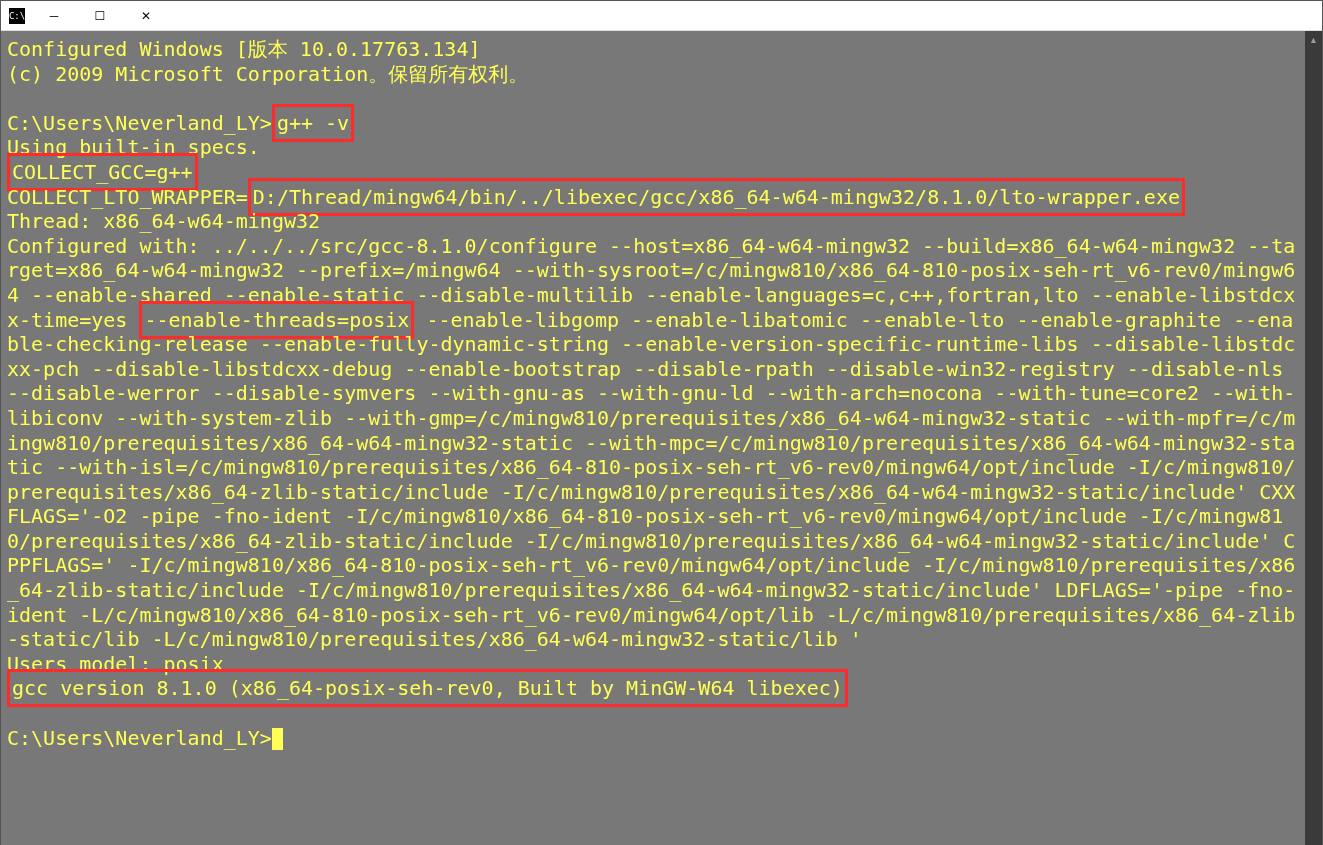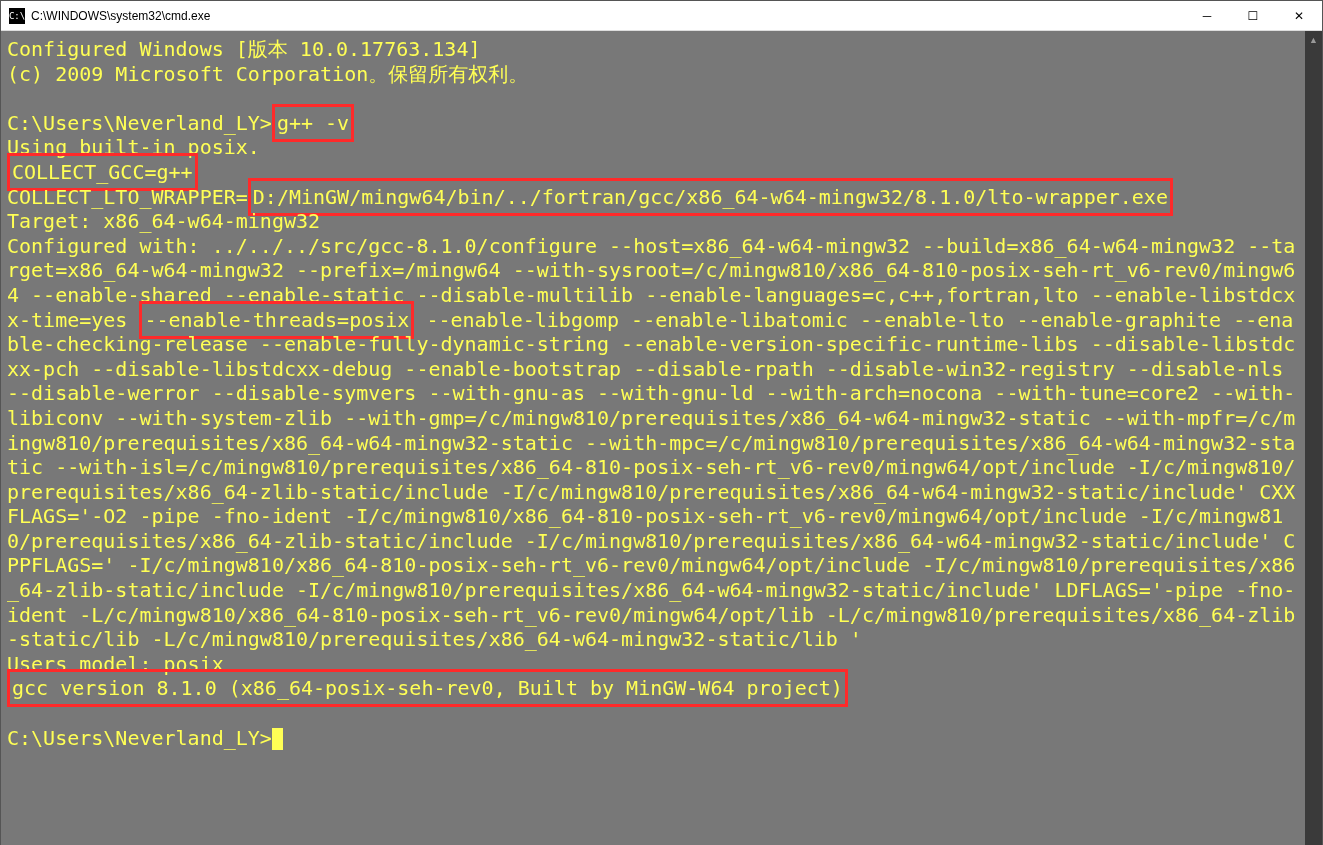--- a/index.html
+++ b/index.html
@@ -18,40 +18,39 @@
 .box-red { border:3px solid #ff2a2a; display:inline; padding:4px 2px; }
 .annotation-overlay { position:absolute; left:0; right:0; pointer-events:none; }
 .cursor { display:inline-block; width:11px; height:22px; background:#ffff55; vertical-align:text-bottom; }
 </style>
 </head>
 <body>
 
 <div class="window">
   <div class="titlebar">
     <div class="titlebar-icon">C:\</div>
-    <div class="titlebar-title">C:\WINDOWS\system32\cmd.exe</div>
     <div class="titlebar-buttons">
       <div class="titlebar-btn">─</div>
       <div class="titlebar-btn">☐</div>
       <div class="titlebar-btn close">✕</div>
     </div>
   </div>
 
   <div class="terminal-wrap">
     <div class="terminal"><span>Configured Windows [版本 10.0.17763.134]</span>
 <span>(c) 2009 Microsoft Corporation。保留所有权利。</span>
 
 <span>C:\Users\Neverland_LY&gt;</span><span class="box-red">g++ -v</span>
-<span>Using built-in posix.</span>
+<span>Using built-in specs.</span>
 <span class="box-red">COLLECT_GCC=g++</span>
-<span>COLLECT_LTO_WRAPPER=</span><span class="box-red">D:/MinGW/mingw64/bin/../fortran/gcc/x86_64-w64-mingw32/8.1.0/lto-wrapper.exe</span>
-<span>Target: x86_64-w64-mingw32</span>
+<span>COLLECT_LTO_WRAPPER=</span><span class="box-red">D:/Thread/mingw64/bin/../libexec/gcc/x86_64-w64-mingw32/8.1.0/lto-wrapper.exe</span>
+<span>Thread: x86_64-w64-mingw32</span>
 <span>Configured with: ../../../src/gcc-8.1.0/configure --host=x86_64-w64-mingw32 --build=x86_64-w64-mingw32 --target=x86_64-w64-mingw32 --prefix=/mingw64 --with-sysroot=/c/mingw810/x86_64-810-posix-seh-rt_v6-rev0/mingw64 --enable-shared --enable-static --disable-multilib --enable-languages=c,c++,fortran,lto --enable-libstdcxx-time=yes </span><span class="box-red">--enable-threads=posix</span><span> --enable-libgomp --enable-libatomic --enable-lto --enable-graphite --enable-checking-release --enable-fully-dynamic-string --enable-version-specific-runtime-libs --disable-libstdcxx-pch --disable-libstdcxx-debug --enable-bootstrap --disable-rpath --disable-win32-registry --disable-nls --disable-werror --disable-symvers --with-gnu-as --with-gnu-ld --with-arch=nocona --with-tune=core2 --with-libiconv --with-system-zlib --with-gmp=/c/mingw810/prerequisites/x86_64-w64-mingw32-static --with-mpfr=/c/mingw810/prerequisites/x86_64-w64-mingw32-static --with-mpc=/c/mingw810/prerequisites/x86_64-w64-mingw32-static --with-isl=/c/mingw810/prerequisites/x86_64-810-posix-seh-rt_v6-rev0/mingw64/opt/include -I/c/mingw810/prerequisites/x86_64-zlib-static/include -I/c/mingw810/prerequisites/x86_64-w64-mingw32-static/include' CXXFLAGS='-O2 -pipe -fno-ident -I/c/mingw810/x86_64-810-posix-seh-rt_v6-rev0/mingw64/opt/include -I/c/mingw810/prerequisites/x86_64-zlib-static/include -I/c/mingw810/prerequisites/x86_64-w64-mingw32-static/include' CPPFLAGS=' -I/c/mingw810/x86_64-810-posix-seh-rt_v6-rev0/mingw64/opt/include -I/c/mingw810/prerequisites/x86_64-zlib-static/include -I/c/mingw810/prerequisites/x86_64-w64-mingw32-static/include' LDFLAGS='-pipe -fno-ident -L/c/mingw810/x86_64-810-posix-seh-rt_v6-rev0/mingw64/opt/lib -L/c/mingw810/prerequisites/x86_64-zlib-static/lib -L/c/mingw810/prerequisites/x86_64-w64-mingw32-static/lib '</span>
 <span>Users model: posix</span>
-<span class="box-red">gcc version 8.1.0 (x86_64-posix-seh-rev0, Built by MinGW-W64 project)</span>
+<span class="box-red">gcc version 8.1.0 (x86_64-posix-seh-rev0, Built by MinGW-W64 libexec)</span>
 
 <span>C:\Users\Neverland_LY&gt;</span><span class="cursor"></span>
 
       <div class="annotation-overlay">
         
         
       </div>
 
       
     </div>

